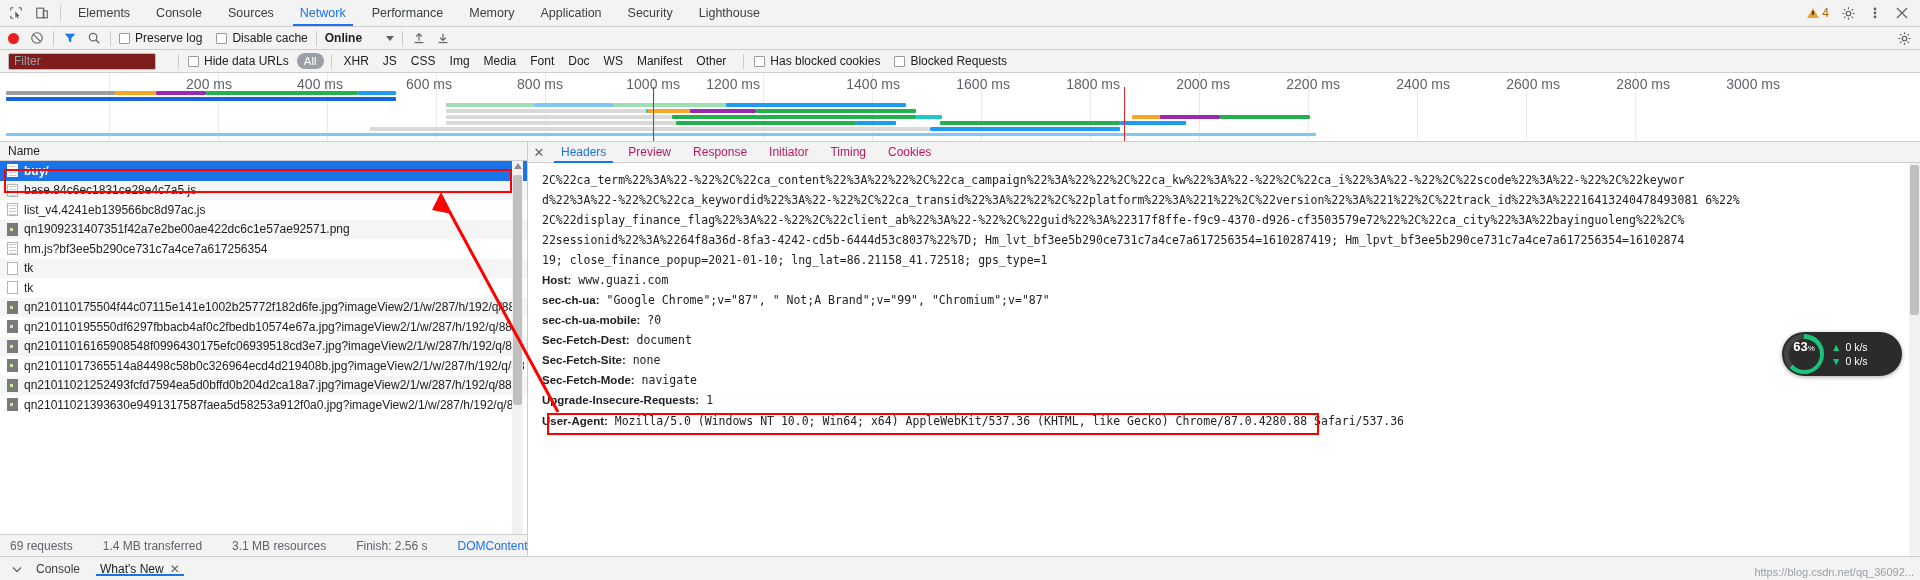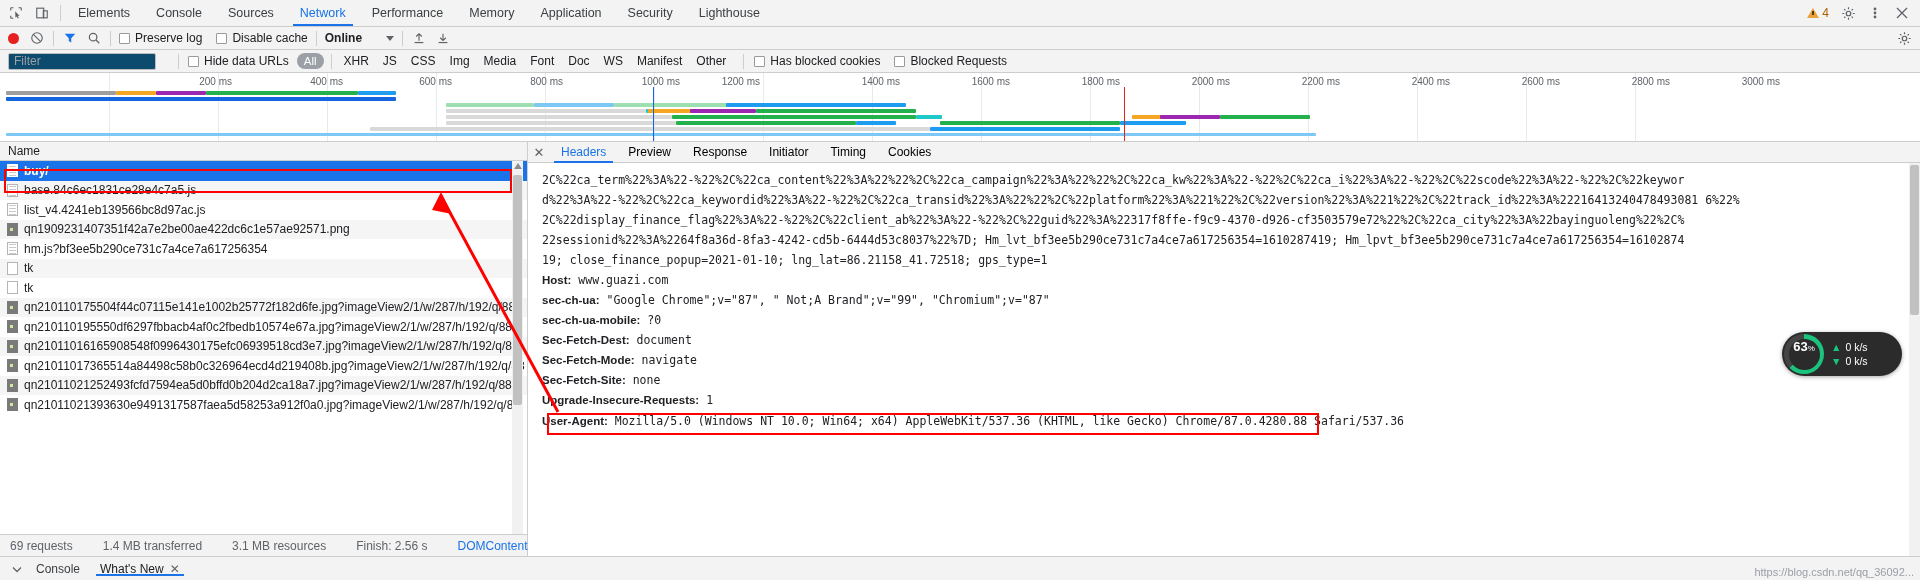--- a/index.html
+++ b/index.html
@@ -47,34 +47,34 @@
   .box { width:11px;height:11px;border:1px solid #9a9a9a;background:#fff;border-radius:1px;display:inline-block;}
   .throttle { display:flex;align-items:center;gap:6px;cursor:pointer;font-weight:bold;}
   .caret { width:0;height:0;border-left:4px solid transparent;border-right:4px solid transparent;border-top:5px solid #5f6368;}
 
   
   .filterrow {
     height:23px; display:flex; align-items:center;
     background:#f3f3f3; border-bottom:1px solid #cdcdcd; padding:0 8px; font-size:12px; gap:0;
   }
   .filterbox {
-    width:148px;height:17px;background:#0c4a6e;border:1px solid #bdbdbd;border-radius:2px;
+    width:148px;height:17px;background:#7f1d1d;border:1px solid #bdbdbd;border-radius:2px;
     display:flex;align-items:center;padding:0 5px;color:#9aa0a6;font-size:12px;
   }
   .fr-sep{width:1px;height:15px;background:#cdcdcd;margin:0 9px;}
   .pill {
     display:inline-flex;align-items:center;justify-content:center;
     height:16px;padding:0 7px;border-radius:8px;background:#9aa0a6;color:#fff;font-size:11.5px;margin:0 2px;cursor:pointer;
   }
   .ftype{padding:0 7px;cursor:pointer;color:#202124;white-space:nowrap;}
 
   
   .overview { height:69px; background:#fff; border-bottom:1px solid #cdcdcd; position:relative; overflow:hidden;}
   .ruler { position:absolute; inset:0; }
-  .rlabel { position:absolute; top:3px; font-size:10px; color:#5f6368; transform:translateX(-100%); white-space:nowrap;}
+  .rlabel { position:absolute; top:3px; font-size:14px; color:#5f6368; transform:translateX(-100%); white-space:nowrap;}
   .rtick { position:absolute; top:0; width:1px; height:69px; background:#e8eaed;}
   .ovline { position:absolute; height:4px; border-radius:1px; }
   .ovmark { position:absolute; top:14px; width:1px; height:55px; }
 
   
   .main { flex:1; display:flex; min-height:0; position:relative; }
 
   .leftpane { width:528px; display:flex; flex-direction:column; border-right:1px solid #cdcdcd; min-height:0; background:#fff;}
   .lp-head { height:19px; border-bottom:1px solid #cdcdcd; background:#f3f3f3; display:flex; align-items:center; padding-left:8px; font-size:12px; color:#202124;}
   .lp-list { flex:1; overflow:hidden; position:relative; }
@@ -94,21 +94,21 @@
     height:22px; border-top:1px solid #cdcdcd; background:#f3f3f3;
     display:flex; align-items:center; gap:8px; font-size:12px; color:#5f6368; padding:0 10px;
   }
   .foot-item{ padding:0 11px; white-space:nowrap; }
   .foot-item.blue{ color:#1a73e8; }
 
   
   .rightpane { flex:1; display:flex; flex-direction:column; min-width:0; background:#fff;}
   .dt-tabs { height:21px; display:flex; align-items:center; background:#f3f3f3; border-bottom:1px solid #cdcdcd; font-size:12px; }
   .dt-close{ width:22px;text-align:center;color:#5f6368;cursor:pointer;font-size:13px;}
-  .dt-tab{ padding:0 11px; height:21px; display:flex;align-items:center; color:#000000; cursor:pointer; position:relative;}
+  .dt-tab{ padding:0 11px; height:21px; display:flex;align-items:center; color:#be185d; cursor:pointer; position:relative;}
   .dt-tab.active{ color:#1a73e8; }
   .dt-tab.active::after{content:"";position:absolute;left:4px;right:4px;bottom:0;height:2px;background:#1a73e8;}
   .dt-body{ flex:1; overflow:hidden; padding:7px 0 0 14px; position:relative;}
   .hline{ font-family:"DejaVu Sans Mono", monospace; font-size:11.5px; line-height:20px; color:#202124; white-space:nowrap;}
   .hname{ font-family:"Liberation Sans", sans-serif; font-weight:bold; font-size:11.5px;}
 
   
   .vscroll{ position:absolute; top:0; right:0; width:11px; height:100%; background:#f1f1f1; }
   .vthumb{ position:absolute; left:1px; width:9px; background:#c1c1c1; border-radius:2px;}
 
@@ -470,22 +470,22 @@
       <div class="dt-body">
         <div class="hline"><span>2C%22ca_term%22%3A%22-%22%2C%22ca_content%22%3A%22%22%2C%22ca_campaign%22%3A%22%22%2C%22ca_kw%22%3A%22-%22%2C%22ca_i%22%3A%22-%22%2C%22scode%22%3A%22-%22%2C%22keywor</span></div>
         <div class="hline"><span>d%22%3A%22-%22%2C%22ca_keywordid%22%3A%22-%22%2C%22ca_transid%22%3A%22%22%2C%22platform%22%3A%221%22%2C%22version%22%3A%221%22%2C%22track_id%22%3A%22216413240478493081 6%22%</span></div>
         <div class="hline"><span>2C%22display_finance_flag%22%3A%22-%22%2C%22client_ab%22%3A%22-%22%2C%22guid%22%3A%22317f8ffe-f9c9-4370-d926-cf3503579e72%22%2C%22ca_city%22%3A%22bayinguoleng%22%2C%</span></div>
         <div class="hline"><span>22sessionid%22%3A%2264f8a36d-8fa3-4242-cd5b-6444d53c8037%22%7D; Hm_lvt_bf3ee5b290ce731c7a4ce7a617256354=1610287419; Hm_lpvt_bf3ee5b290ce731c7a4ce7a617256354=16102874</span></div>
         <div class="hline"><span>19; close_finance_popup=2021-01-10; lng_lat=86.21158_41.72518; gps_type=1</span></div>
         <div class="hline"><span class="hname">Host:</span> <span>www.guazi.com</span></div>
         <div class="hline"><span class="hname">sec-ch-ua:</span> <span>"Google Chrome";v="87", " Not;A Brand";v="99", "Chromium";v="87"</span></div>
         <div class="hline"><span class="hname">sec-ch-ua-mobile:</span> <span>?0</span></div>
         <div class="hline"><span class="hname">Sec-Fetch-Dest:</span> <span>document</span></div>
+        <div class="hline"><span class="hname">Sec-Fetch-Site:</span> <span>none</span></div>
         <div class="hline"><span class="hname">Sec-Fetch-Mode:</span> <span>navigate</span></div>
-        <div class="hline"><span class="hname">Sec-Fetch-Site:</span> <span>none</span></div>
         <div class="hline"><span class="hname">Upgrade-Insecure-Requests:</span> <span>1</span></div>
         <div class="hline" style="margin-top:1px"><span class="hname">User-Agent:</span> <span>Mozilla/5.0 (Windows NT 10.0; Win64; x64) AppleWebKit/537.36 (KHTML, like Gecko) Chrome/87.0.4280.88 Safari/537.36</span></div>
         <div class="vscroll">
           <div class="vthumb" style="top:2px;height:150px"></div>
         </div>
       </div>
     </div>
 
     <div style="position:absolute;left:512px;top:19px;width:11px;bottom:22px;background:#f1f1f1">
       <div style="position:absolute;left:1px;top:14px;width:9px;height:230px;background:#c1c1c1;border-radius:2px"></div>

